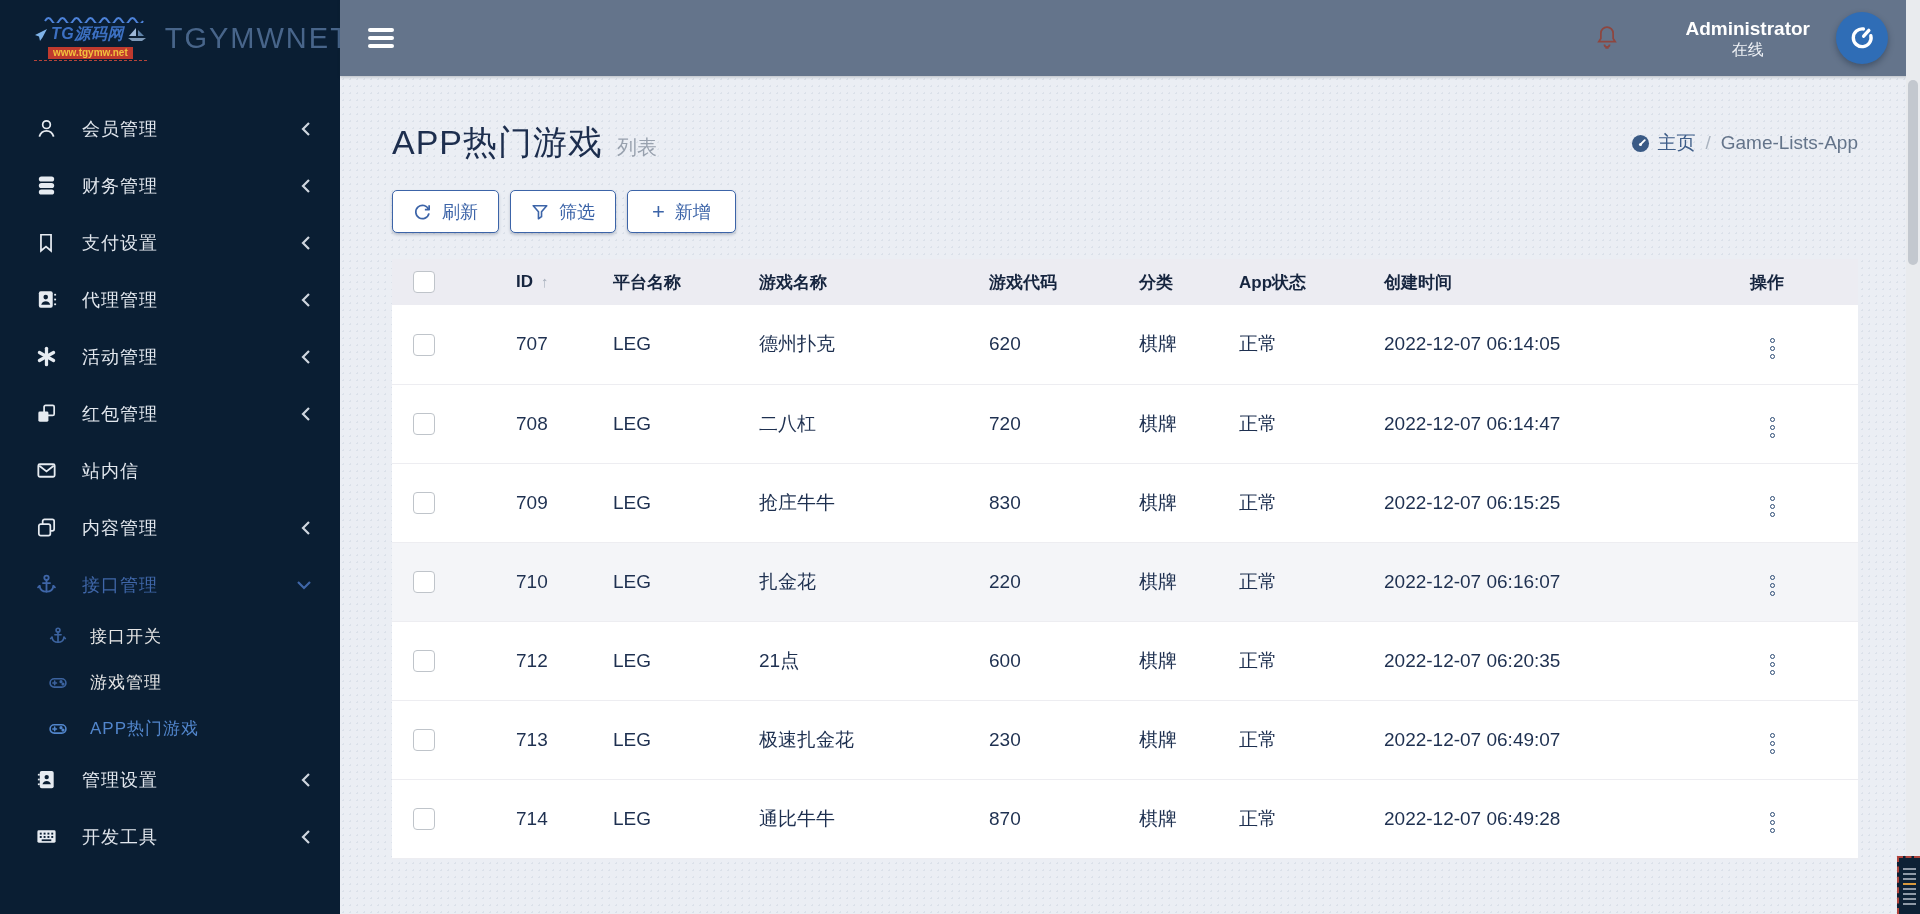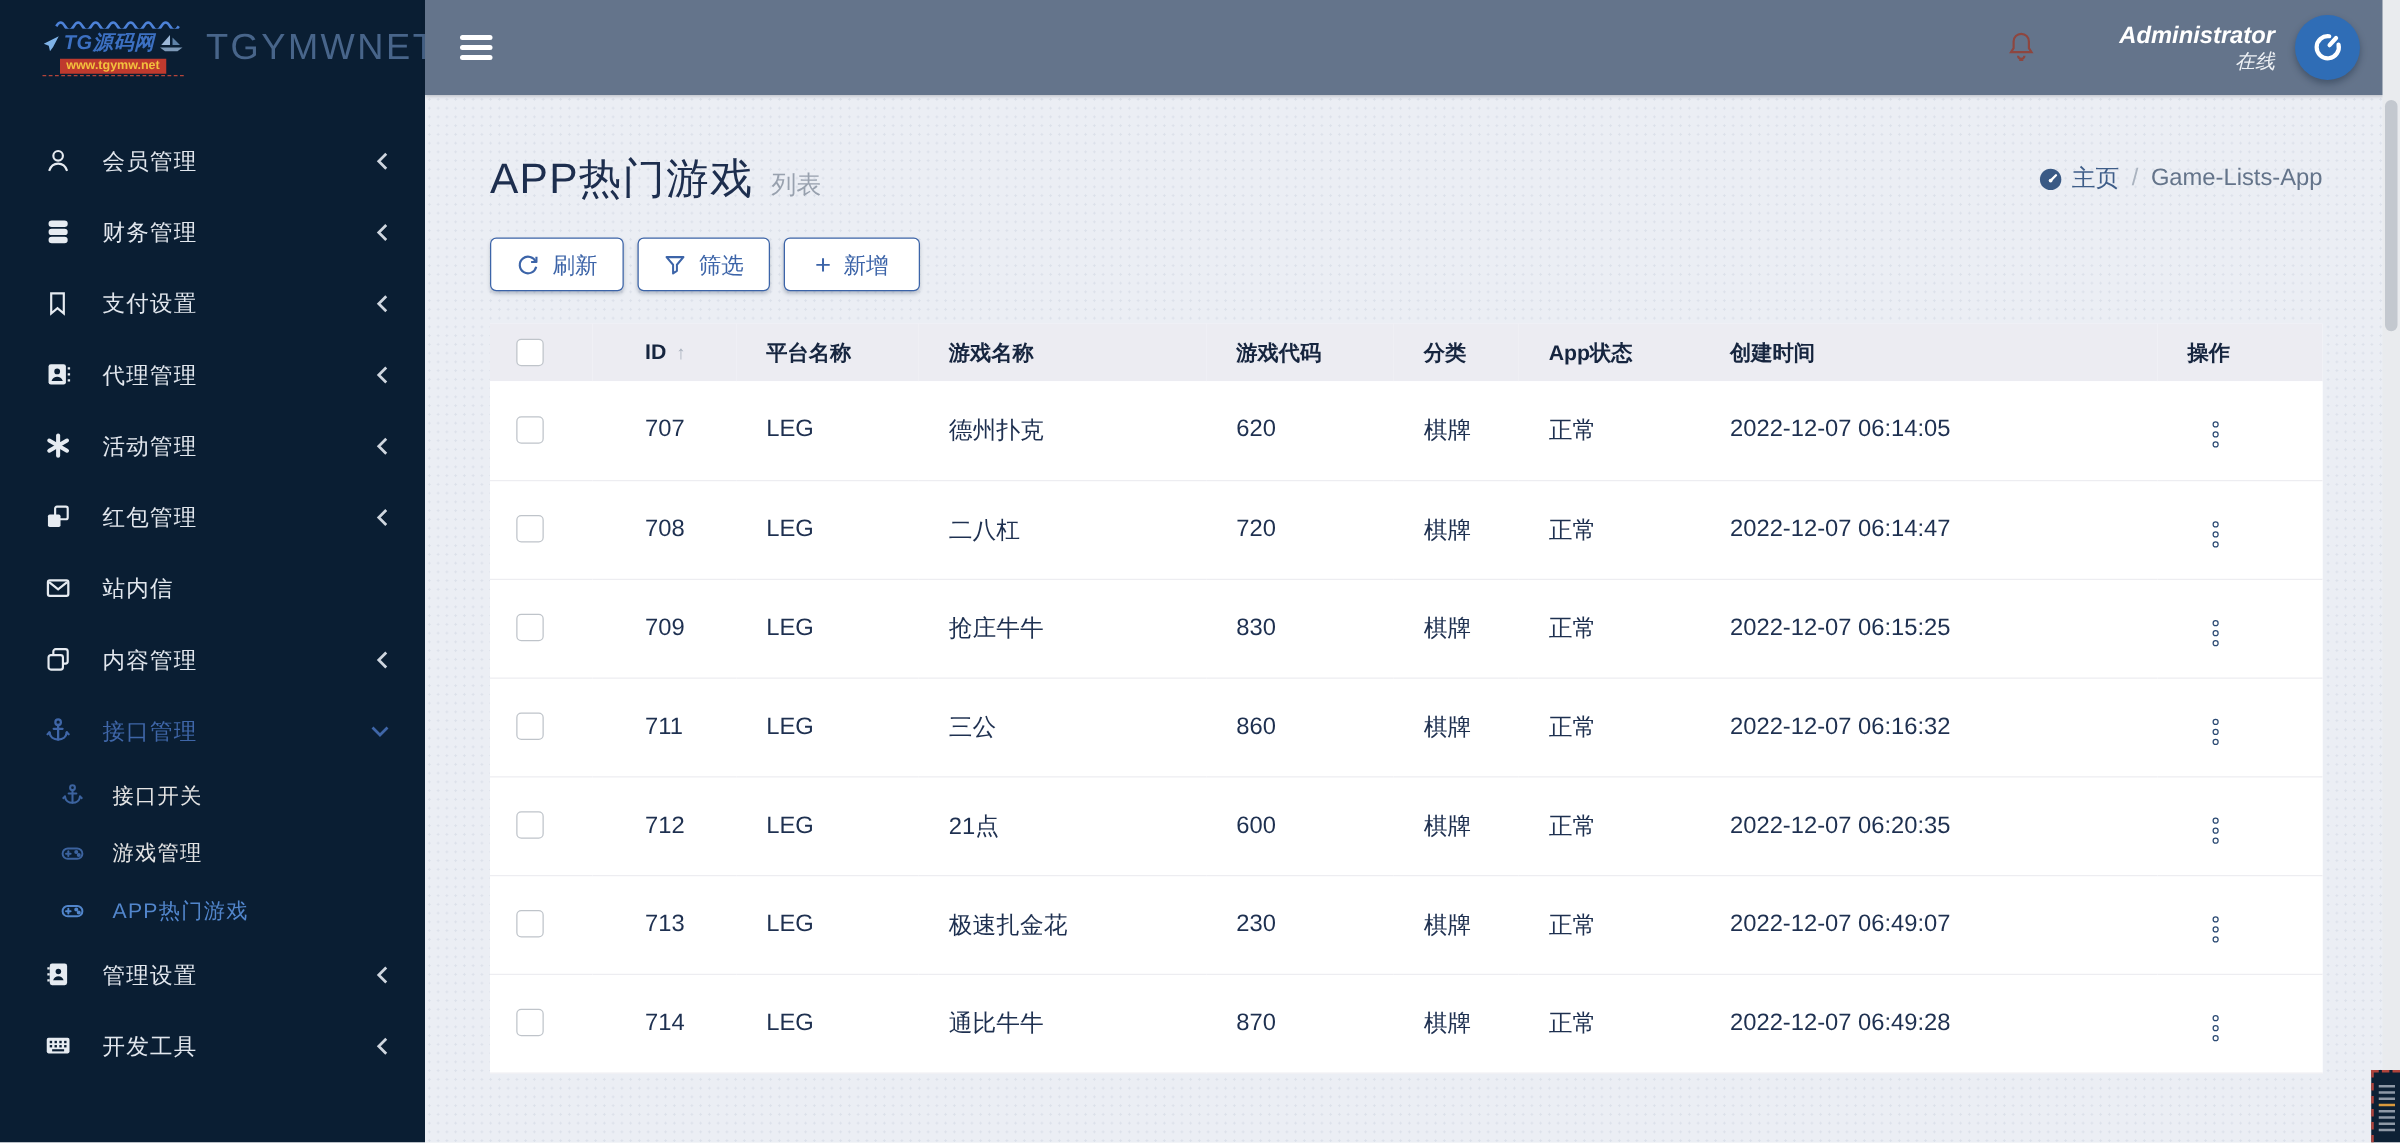--- a/index.html
+++ b/index.html
@@ -29,21 +29,21 @@
   .sub-item .mi-label { font-size:17px; color:#e5e5e5; }
   .sub-item.active .mi-label { color:#5286cc; }
 
   
   .main { flex:1; display:flex; flex-direction:column; position:relative; }
   .topbar { height:76px; background:#64748b; display:flex; align-items:center; padding:0 32px 0 28px; box-shadow:0 1px 3px rgba(20,30,45,.25); position:relative; z-index:2; }
   .hamburger { width:26px; height:20px; display:flex; flex-direction:column; justify-content:space-between; cursor:pointer; background:none; border:none; }
   .hamburger i { display:block; height:3.6px; background:#fff; border-radius:2px; }
   .topbar-right { margin-left:auto; display:flex; align-items:center; }
   .bell-wrap { margin-right:64px; display:flex; cursor:pointer; }
-  .admin-block { text-align:right; margin-right:16px;font-style:italic; }
+  .admin-block { text-align:center; margin-right:26px; }
   .admin-name { color:#fff; font-size:19px; font-weight:600; line-height:23px; }
   .admin-status { color:#eef1f5; font-size:16px; line-height:20px; }
   .avatar-btn { width:52px; height:52px; border-radius:50%; background:#2f6db6; display:flex; align-items:center; justify-content:center; border:none; cursor:pointer; box-shadow:0 3px 6px rgba(10,25,45,.35); }
 
   .content { flex:1; padding:44px 62px 0 52px;
     background-color:#ebeef4;
     background-image:radial-gradient(rgba(110,130,160,.12) 1px, transparent 1px);
     background-size:7px 7px; }
 
   .page-head { display:flex; align-items:center; }
@@ -475,29 +475,29 @@
                 <td>830</td>
                 <td>棋牌</td>
                 <td>正常</td>
                 <td>2022-12-07 06:15:25</td>
                 <td><span class="dots">
                     <i></i>
                     <i></i>
                     <i></i>
                   </span></td>
               </tr>
-              <tr>
-                <td class="cell-check"><span class="checkbox"></span></td>
-                <td class="cell-id">711</td>
-                <td>LEG</td>
-                <td>三公</td>
-                <td>860</td>
-                <td>棋牌</td>
-                <td>正常</td>
-                <td>2022-12-07 06:16:32</td>
+              <tr class="hl">
+                <td class="cell-check"><span class="checkbox"></span></td>
+                <td class="cell-id">710</td>
+                <td>LEG</td>
+                <td>扎金花</td>
+                <td>220</td>
+                <td>棋牌</td>
+                <td>正常</td>
+                <td>2022-12-07 06:16:07</td>
                 <td><span class="dots">
                     <i></i>
                     <i></i>
                     <i></i>
                   </span></td>
               </tr>
               <tr>
                 <td class="cell-check"><span class="checkbox"></span></td>
                 <td class="cell-id">712</td>
                 <td>LEG</td>

